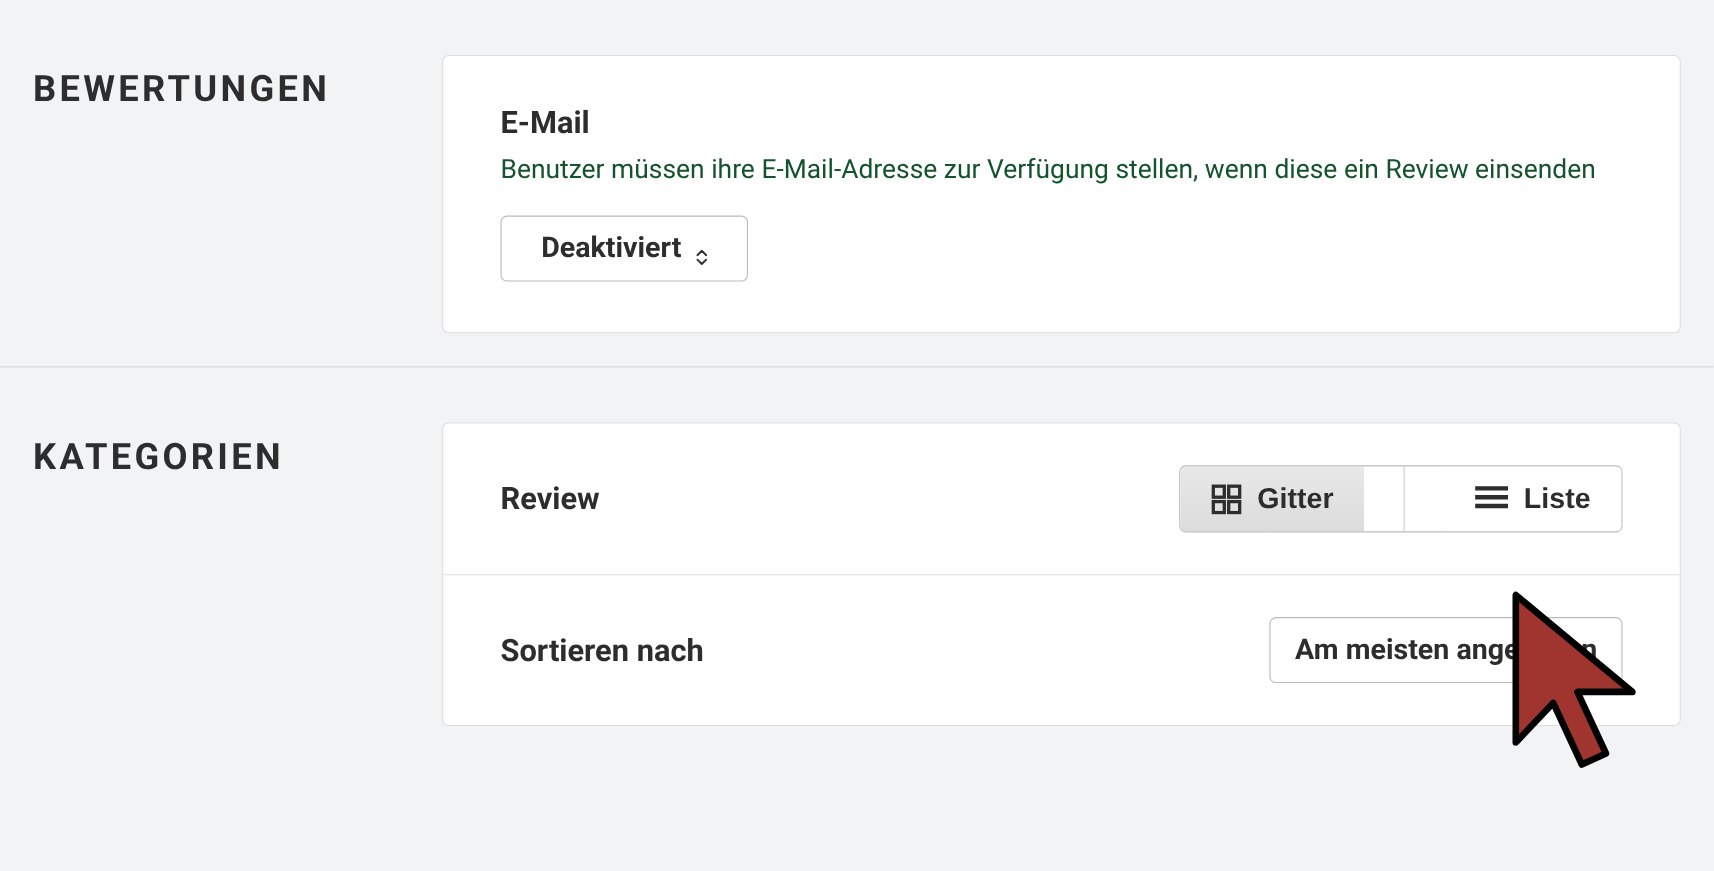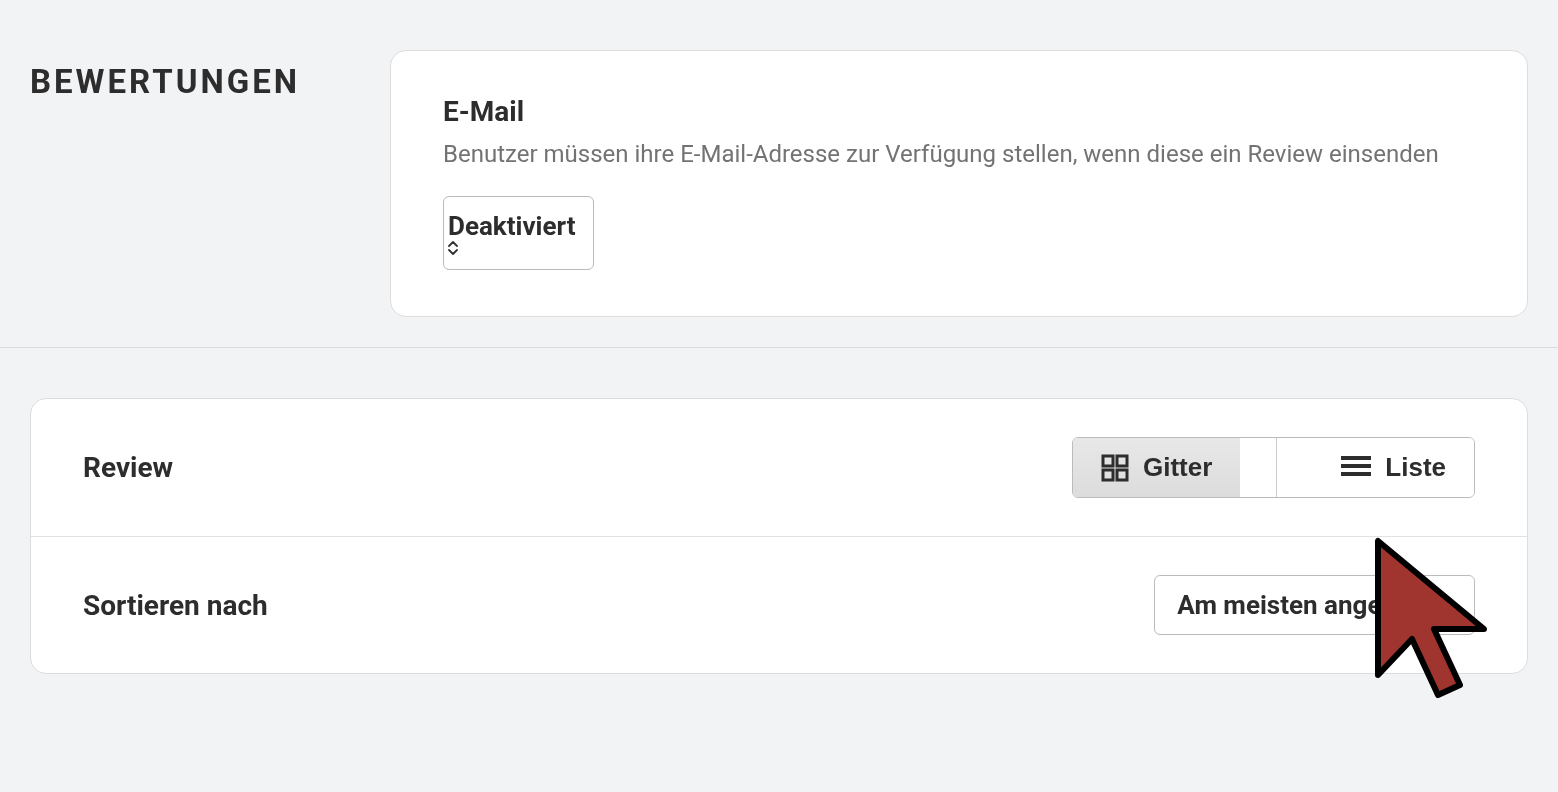--- a/index.html
+++ b/index.html
@@ -31,47 +31,47 @@
       font-weight: 700;
       letter-spacing: 3px;
       color: #2d2d2d;
       text-transform: uppercase;
       padding-top: 12px;
     }
     .panel {
       flex: 1;
       background: #ffffff;
       border: 1px solid #ddd;
-      border-radius: 16px;
+      border-radius: 6px;
+      margin-left: 12px;
     }
     .panel-inner {
       padding: 44px 52px 46px 52px;
     }
     .field-title {
       font-size: 28px;
       font-weight: 700;
       color: #2d2d2d;
       margin-bottom: 10px;
     }
     .field-desc {
       font-size: 24px;
       font-weight: 400;
-      color: #737373;
+      color: #14532d;
       margin-bottom: 26px;
       line-height: 1.35;
     }
     .select-wrap {
       display: inline-flex;
-      align-items: flex-start;
+      align-items: flex-end;
       border: 1px solid #bbb;
       border-radius: 6px;
       background: #fff;
-      padding: 14px 4px;
+      padding: 14px 36px;
       cursor: pointer;
-      flex-direction: column;
     }
     .select-value {
       font-size: 26px;
       font-weight: 700;
       color: #2d2d2d;
       margin-right: 14px;
     }
     .select-caret {
       display: flex;
       flex-direction: column;
@@ -164,20 +164,21 @@
             </svg>
         </span>
       </div>
     </div>
   </div>
 </div>
 
 <hr class="section-divider">
 
 <div class="section">
+  <div class="section-label">KATEGORIEN</div>
   <div class="panel panel-rows">
 
     <div class="row">
       <div class="row-label">Review</div>
       <div class="segmented">
         <button class="segmented-btn active">
           <span class="icon-wrap">
             <svg width="28" height="28" viewBox="0 0 28 28">
               <rect x="2" y="2" width="10" height="10" fill="none" stroke="#2d2d2d" stroke-width="3"></rect>
               <rect x="16" y="2" width="10" height="10" fill="none" stroke="#2d2d2d" stroke-width="3"></rect>

